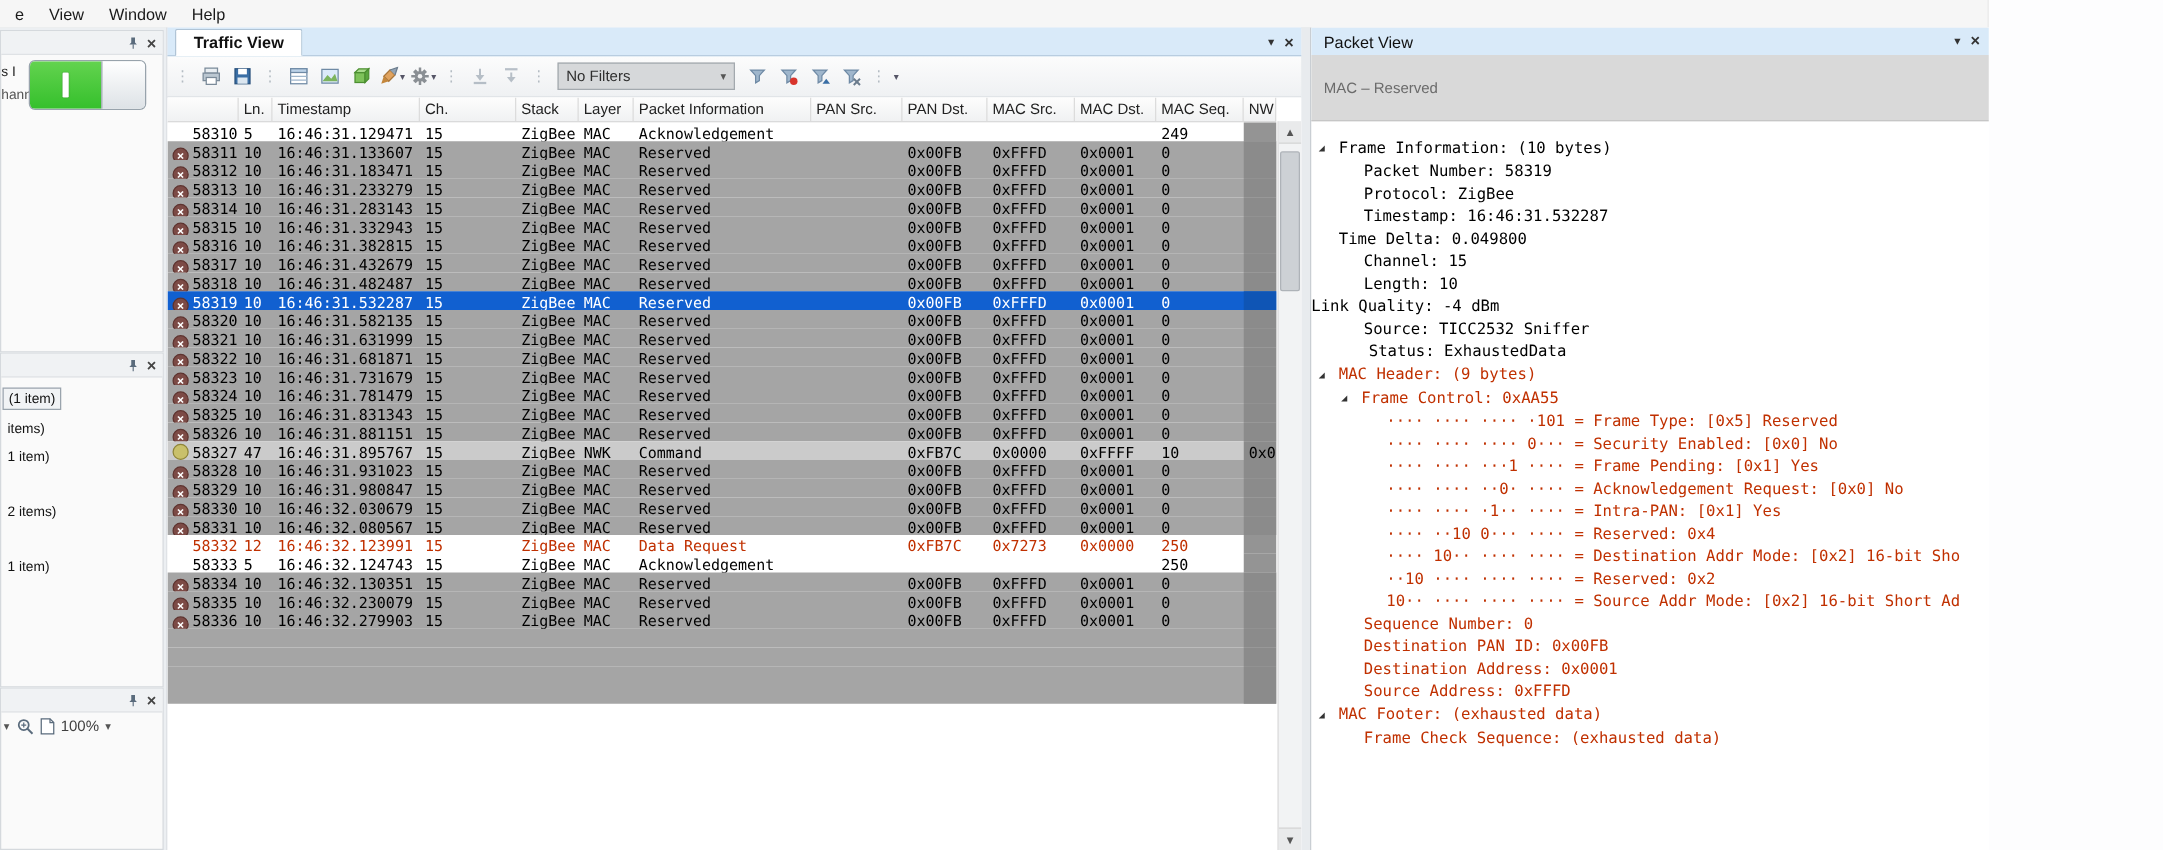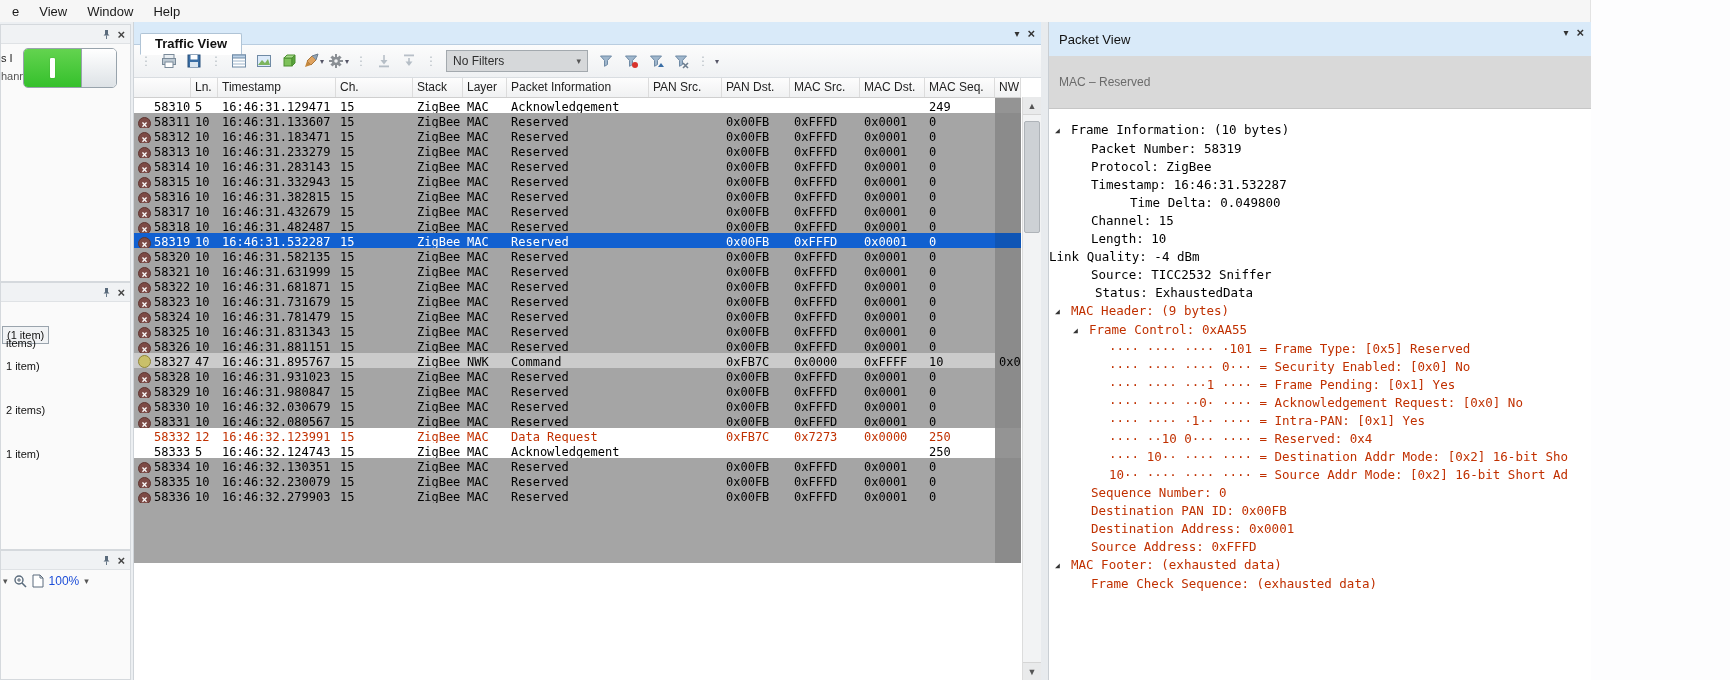--- a/index.html
+++ b/index.html
@@ -25,26 +25,26 @@
   .t1{top:8px;}
   .t2{top:26px;color:#555;}
   .toggle{position:absolute;left:22px;top:4px;width:92px;height:38px;border:1px solid #98a3ac;border-radius:5px;display:flex;overflow:hidden;background:#fff;}
   .ton{flex:1.7;background:linear-gradient(#63d34f,var(--green,#35c02c));display:flex;align-items:center;justify-content:center;}
   .tbar{width:5px;height:20px;background:#fff;border-radius:1px;box-shadow:0 0 1px #2a7d1e;}
   .thandle{flex:1;background:linear-gradient(#ffffff,#dde2e6);border-left:1px solid #98a3ac;}
   .ltree-item{position:absolute;left:1px;font-size:11px;color:#111;white-space:nowrap;padding:2px 4px;}
   .ltree-item.chip{border:1px solid #9aa4ad;background:#f1f3f5;}
   .zoomrow{position:absolute;left:2px;top:4px;display:flex;align-items:center;gap:5px;font-size:11px;color:#333;}
   .zoomrow .caret{font-size:9px;color:#555;}
-  .zoomval{font-size:12px;color:#1d4ed8;}
+  .zoomval{font-size:12px;color:#404040;}
 
   
   .center-col{width:907px;flex:none;display:flex;flex-direction:column;background:#fff;border-left:1px solid #cfd4d9;}
   .tabstrip{height:22px;background:var(--titleblue,#d9eaf9);border-bottom:1px solid #b9cde0;display:flex;align-items:flex-end;position:relative;flex:none;}
-  .tab{margin-left:6px;background:#fff;border:1px solid #b0c4d6;border-bottom:1px solid #fff;padding:2px 14px 3px;font-size:13px;font-weight:bold;color:#111;border-radius:2px 2px 0 0;position:relative;top:11px;}
+  .tab{margin-left:6px;background:#fff;border:1px solid #b0c4d6;border-bottom:1px solid #fff;padding:2px 14px 3px;font-size:13px;font-weight:bold;color:#111;border-radius:2px 2px 0 0;position:relative;top:1px;}
   .strip-btns{position:absolute;right:6px;top:4px;display:flex;gap:8px;align-items:center;color:#333;}
   .strip-btns .caret{font-size:10px;}
   .strip-btns .x{font-size:13px;font-weight:bold;}
   .toolbar{height:32px;background:linear-gradient(#fcfcfc,#eff1f3);border-bottom:1px solid #d9dde1;display:flex;align-items:center;padding-left:3px;gap:2px;flex:none;}
   .grip{color:#b4bcc3;font-size:12px;margin:0 3px;user-select:none;}
   .tbtn{width:23px;height:23px;border:none;background:transparent;display:flex;align-items:center;justify-content:center;padding:0;position:relative;border-radius:2px;}
   .tbtn.dis{opacity:.45;}
   .mini-caret{font-size:8px;color:#556;margin-left:1px;}
   .combo{width:128px;height:20px;background:#d6d8da;border:1px solid #a3a9ae;font-size:12px;color:#2e2e2e;display:flex;align-items:center;justify-content:space-between;padding:0 6px;margin:0 4px;}
   .combo .caret{font-size:9px;color:#555;}
@@ -72,21 +72,21 @@
   .vscroll{position:absolute;top:19px;right:0;bottom:0;width:18px;background:#f2f3f4;border-left:1px solid #dcdcdc;}
   .sarrow{height:17px;display:flex;align-items:center;justify-content:center;font-size:9px;color:#555;background:#e9eaeb;border-bottom:1px solid #d5d5d5;}
   .sarrow.bottom{position:absolute;bottom:0;left:0;right:0;border-top:1px solid #d5d5d5;border-bottom:none;}
   .sthumb{position:absolute;left:1px;right:1px;top:24px;height:110px;background:#cdd1d5;border:1px solid #aeb3b8;border-radius:2px;}
 
   
   .vsplit{width:7px;flex:none;background:#e8ebee;}
 
   
   .right-col{width:543px;flex:none;background:#fff;border-left:1px solid #c9ced3;display:flex;flex-direction:column;overflow:hidden;}
-  .pv-title{height:34px;flex:none;background:var(--titleblue,#d9eaf9);display:flex;align-items:center;padding:0 10px;font-size:13px;color:#111;position:relative;}
+  .pv-title{height:22px;flex:none;background:var(--titleblue,#d9eaf9);display:flex;align-items:center;padding:0 10px;font-size:13px;color:#111;position:relative;}
   .pv-btns{position:absolute;right:8px;top:3px;display:flex;gap:8px;align-items:center;color:#333;}
   .pv-btns .caret{font-size:10px;}
   .pv-btns .x{font-size:13px;font-weight:bold;}
   .pv-sub{height:20px;flex:none;background:#d9d9d9;border-bottom:1px solid #c6c6c6;color:#6b6b6b;font-size:12px;display:flex;align-items:center;padding:16px 10px;}
   .pv-tree{flex:1;overflow:hidden;padding-top:12px;font-family:"DejaVu Sans Mono",monospace;font-size:12.5px;line-height:18px;color:#000;}
   .pv-line{white-space:pre;overflow:hidden;}
   .pv-red{color:var(--red,#c03000);}
   .tri{display:inline-block;width:16px;margin-left:-18px;font-size:8px;color:#333;vertical-align:1px;}
 
   .outside{position:absolute;left:1591px;top:0;right:0;bottom:0;background:#fdfdfe;}
@@ -135,21 +135,21 @@
           <div class="lp-header">
             <span>
                 <svg width="11" height="11" viewBox="0 0 11 11">
                   <path d="M4 1 h3 v4 l1.5 1.5 h-6 L4 5 Z" fill="#5a6b7c"></path>
                   <rect x="5.1" y="6.5" width="0.9" height="3.5" fill="#5a6b7c"></rect>
                 </svg>
               </span>
             <span class="lp-close">×</span>
           </div>
           <div class="lp-content">
-              <div class="ltree-item chip" style="top: 24px;">(1 item)</div>
+              <div class="ltree-item chip" style="top: 8px;">(1 item)</div>
               <div class="ltree-item" style="top: 33px;">items)</div>
               <div class="ltree-item" style="top: 56px;">1 item)</div>
               <div class="ltree-item" style="top: 100px;">2 items)</div>
               <div class="ltree-item" style="top: 144px;">1 item)</div>
             </div>
         </div>
 
         <div class="lpanel lp3">
           <div class="lp-header">
             <span>
@@ -801,35 +801,36 @@
             <span class="caret">▾</span>
             <span class="x">×</span>
           </div>
         </div>
         <div class="pv-sub">MAC – Reserved</div>
         <div class="pv-tree">
             <div class="pv-line" style="padding-left: 24px;"><span class="tri">◢</span><span>Frame Information: (10 bytes)</span></div>
             <div class="pv-line" style="padding-left: 42px;"><span>Packet Number: 58319</span></div>
             <div class="pv-line" style="padding-left: 42px;"><span>Protocol: ZigBee</span></div>
             <div class="pv-line" style="padding-left: 42px;"><span>Timestamp: 16:46:31.532287</span></div>
-            <div class="pv-line" style="padding-left: 41px; margin-left: 40px;"><span>Time Delta: 0.049800</span></div>
+            <div class="pv-line" style="padding-left: 22px;"><span>Time Delta: 0.049800</span></div>
             <div class="pv-line" style="padding-left: 42px;"><span>Channel: 15</span></div>
             <div class="pv-line" style="padding-left: 42px;"><span>Length: 10</span></div>
             <div class="pv-line" style=""><span>Link Quality: -4 dBm</span></div>
             <div class="pv-line" style="padding-left: 42px;"><span>Source: TICC2532 Sniffer</span></div>
             <div class="pv-line" style="padding-left: 46px;"><span>Status: ExhaustedData</span></div>
             <div class="pv-line pv-red" style="padding-left: 24px;"><span class="tri">◢</span><span>MAC Header: (9 bytes)</span></div>
             <div class="pv-line pv-red" style="padding-left: 42px;"><span class="tri">◢</span><span>Frame Control: 0xAA55</span></div>
             <div class="pv-line pv-red" style="padding-left: 60px;"><span>···· ···· ···· ·101 = Frame Type: [0x5] Reserved</span></div>
             <div class="pv-line pv-red" style="padding-left: 60px;"><span>···· ···· ···· 0··· = Security Enabled: [0x0] No</span></div>
             <div class="pv-line pv-red" style="padding-left: 60px;"><span>···· ···· ···1 ···· = Frame Pending: [0x1] Yes</span></div>
             <div class="pv-line pv-red" style="padding-left: 60px;"><span>···· ···· ··0· ···· = Acknowledgement Request: [0x0] No</span></div>
             <div class="pv-line pv-red" style="padding-left: 60px;"><span>···· ···· ·1·· ···· = Intra-PAN: [0x1] Yes</span></div>
             <div class="pv-line pv-red" style="padding-left: 60px;"><span>···· ··10 0··· ···· = Reserved: 0x4</span></div>
             <div class="pv-line pv-red" style="padding-left: 60px;"><span>···· 10·· ···· ···· = Destination Addr Mode: [0x2] 16-bit Sho</span></div>
+            <div class="pv-line pv-red" style="padding-left: 60px;"><span>··10 ···· ···· ···· = Reserved: 0x2</span></div>
             <div class="pv-line pv-red" style="padding-left: 60px;"><span>10·· ···· ···· ···· = Source Addr Mode: [0x2] 16-bit Short Ad</span></div>
             <div class="pv-line pv-red" style="padding-left: 42px;"><span>Sequence Number: 0</span></div>
             <div class="pv-line pv-red" style="padding-left: 42px;"><span>Destination PAN ID: 0x00FB</span></div>
             <div class="pv-line pv-red" style="padding-left: 42px;"><span>Destination Address: 0x0001</span></div>
             <div class="pv-line pv-red" style="padding-left: 42px;"><span>Source Address: 0xFFFD</span></div>
             <div class="pv-line pv-red" style="padding-left: 24px;"><span class="tri">◢</span><span>MAC Footer: (exhausted data)</span></div>
             <div class="pv-line pv-red" style="padding-left: 42px;"><span>Frame Check Sequence: (exhausted data)</span></div>
           </div>
       </div>
 

